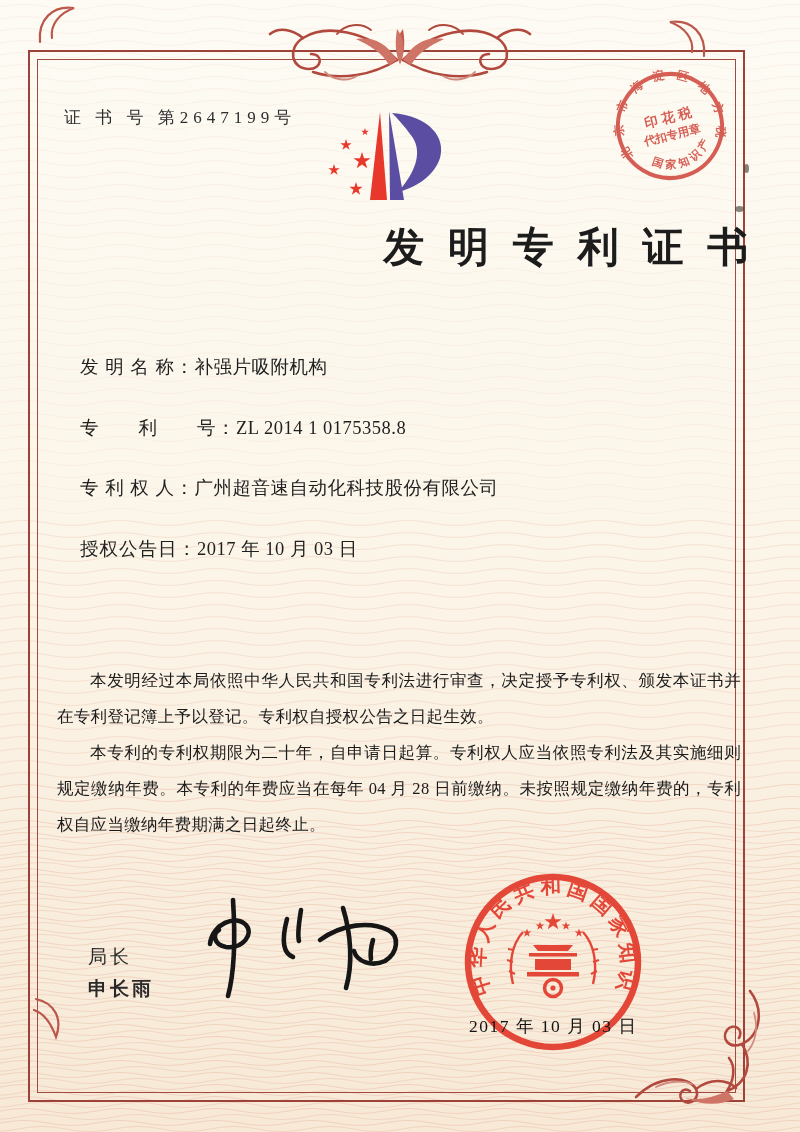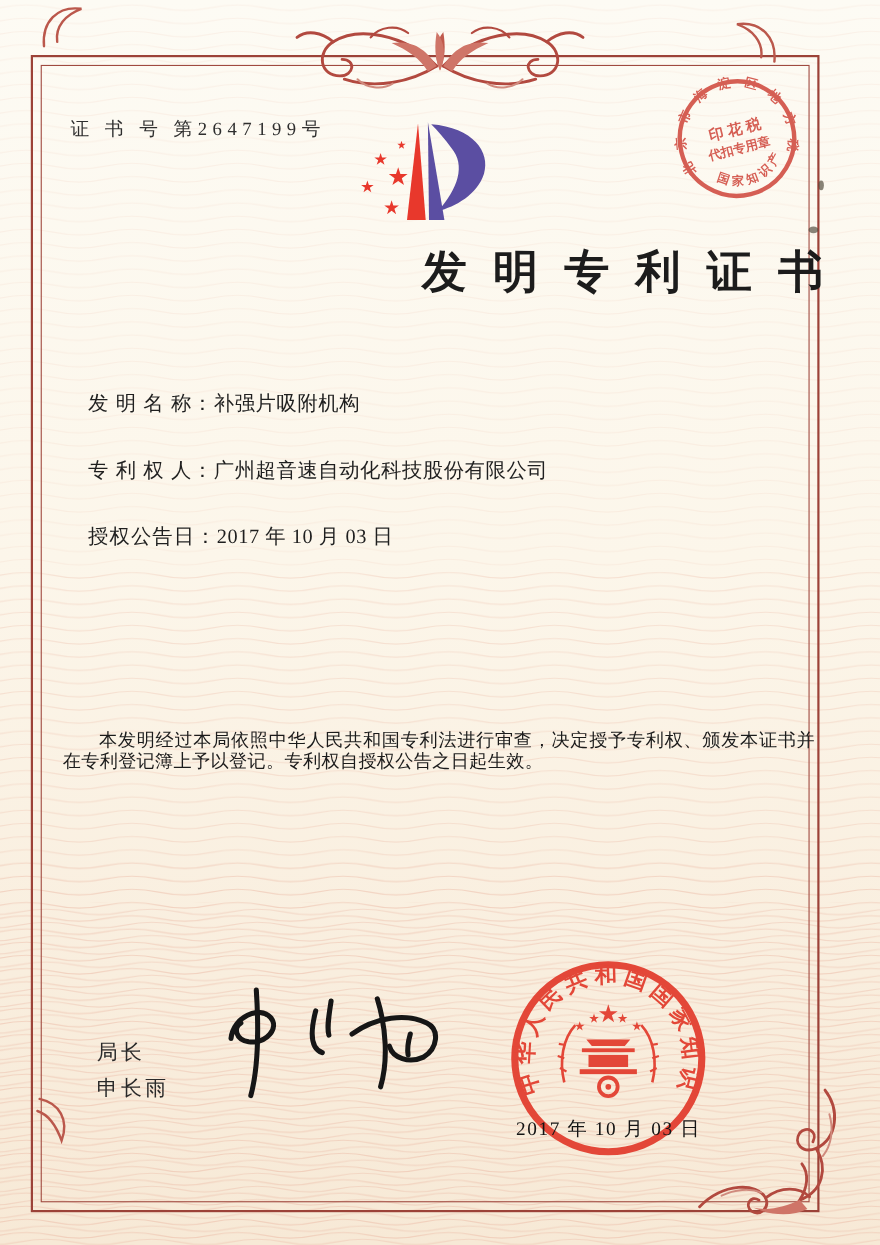--- a/index.html
+++ b/index.html
@@ -23,26 +23,26 @@
   .cert-no{position:absolute;left:64px;top:106px;font-size:17px;letter-spacing:5px;
     color:#2e2e2e;}
   .logo{position:absolute;left:312px;top:100px;width:178px;height:106px;}
   .title{position:absolute;left:0;right:28px;top:220px;text-align:right;
     font-size:41px;font-weight:600;color:#1c1c1c;letter-spacing:0.58em;padding-left:0.58em;}
   .fields{position:absolute;left:80px;top:330px;right:60px;margin-top:24px;}
   .field-row{height:60.5px;font-size:18.5px;color:#1f1f1f;}
   .field-label{letter-spacing:1px;}
   .field-value{letter-spacing:0.5px;}
   .body-text{position:absolute;left:57px;top:663px;width:684px;font-size:16.5px;
-    line-height:19px;color:#1b1b1b;text-align:justify;letter-spacing:0.3px;}
+    line-height:36px;color:#1b1b1b;text-align:justify;letter-spacing:0.3px;}
   .body-text p{margin:0;text-indent:2em;}
   .signer-role{position:absolute;left:88px;top:944px;font-size:19px;color:#2a2a2a;
     font-family:"Liberation Sans","DejaVu Sans",sans-serif;letter-spacing:3px;}
   .signer-name{position:absolute;left:88px;top:976px;font-size:19px;color:#2a2a2a;
-    font-family:"Liberation Sans","DejaVu Sans",sans-serif;letter-spacing:3px;}
+    font-family:"Liberation Sans","DejaVu Sans",sans-serif;letter-spacing:3px;font-weight:bold;}
   .signature{position:absolute;left:182px;top:886px;width:230px;height:118px;z-index:5;}
   .seal{position:absolute;left:460px;top:866px;width:190px;height:192px;z-index:5;opacity:0.92;}
   .seal-date{position:absolute;left:469px;top:1014px;font-size:17.5px;color:#141414;
     letter-spacing:1.5px;z-index:6;}
   .footer{position:absolute;left:0;right:50px;top:1052px;text-align:center;
     font-size:14px;color:#222;z-index:4;letter-spacing:2px;}
   .tax-stamp{position:absolute;left:589px;top:45px;width:162px;height:162px;z-index:6;opacity:0.85;}
   .speck{position:absolute;background:#4a4336;border-radius:50%;opacity:0.65;z-index:7;}
 </style>
 </head>
@@ -127,29 +127,33 @@
       <path d="M80,13 C118,16 134,38 128,58 C122,77 102,88 86,92 C104,72 112,50 98,34 C93,27 86,19 80,13 Z" fill="#5b4ea2"></path>
     </svg>
 
     <div class="title">发明专利证书</div>
 
     <div class="fields">
       <div class="field-row">
         <span class="field-label">发 明 名 称：</span><span class="field-value">补强片吸附机构</span>
       </div>
       <div class="field-row">
+        <span class="field-label">专　　利　　号：</span><span class="field-value">ZL 2014 1 0175358.8</span>
+      </div>
+      <div class="field-row">
         <span class="field-label">专 利 权 人：</span><span class="field-value">广州超音速自动化科技股份有限公司</span>
       </div>
       <div class="field-row">
         <span class="field-label">授权公告日：</span><span class="field-value">2017 年 10 月 03 日</span>
       </div>
     </div>
 
     <div class="body-text">
       <p>本发明经过本局依照中华人民共和国专利法进行审查，决定授予专利权、颁发本证书并在专利登记簿上予以登记。专利权自授权公告之日起生效。</p>
+      <p>本专利的专利权期限为二十年，自申请日起算。专利权人应当依照专利法及其实施细则规定缴纳年费。本专利的年费应当在每年 04 月 28 日前缴纳。未按照规定缴纳年费的，专利权自应当缴纳年费期满之日起终止。</p>
     </div>
 
     <div class="signer-role">局长</div>
     <div class="signer-name">申长雨</div>
 
     <svg class="signature" viewBox="0 0 230 118" aria-hidden="true">
       <g fill="none" stroke="#161616" stroke-width="4.6" stroke-linecap="round" stroke-linejoin="round">
         <path d="M28,58 C30,38 54,28 64,39 C72,48 61,63 44,61 C32,59 30,48 37,44"></path>
         <path d="M51,14 C53,45 53,84 46,110"></path>
         <path d="M105,33 C100,52 100,67 111,71"></path>

